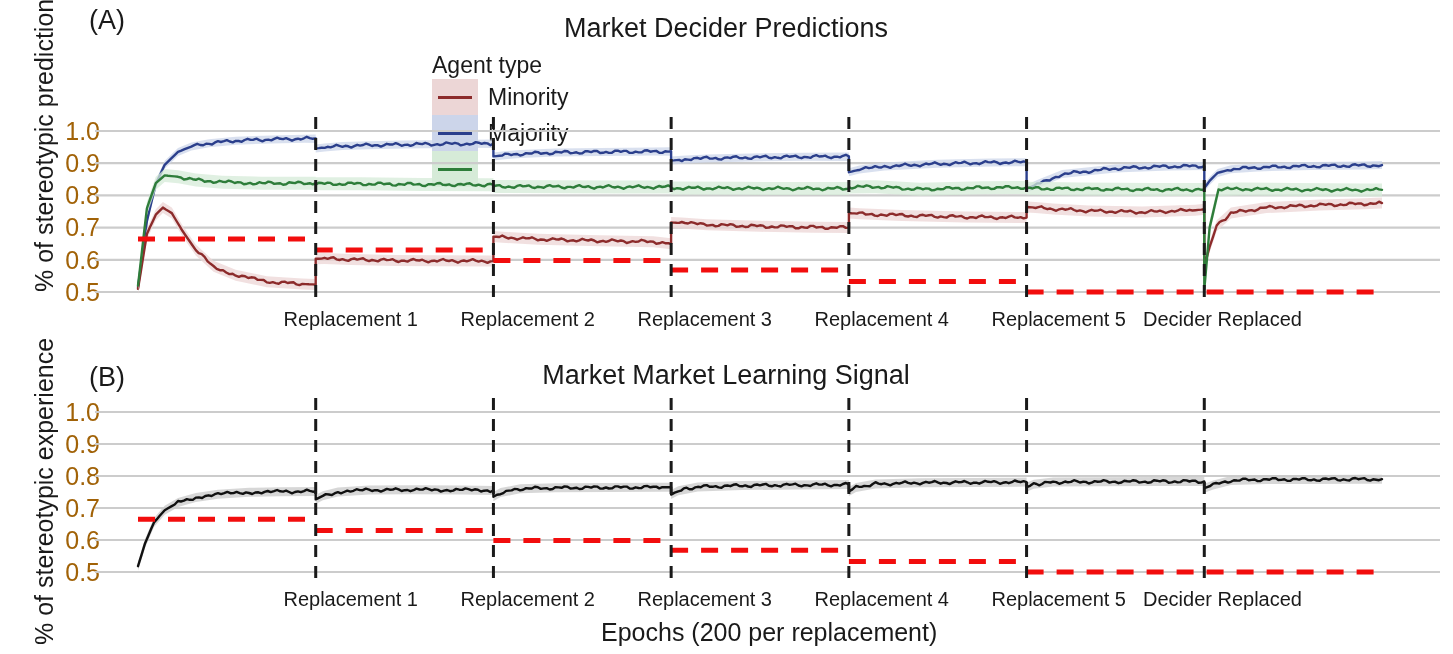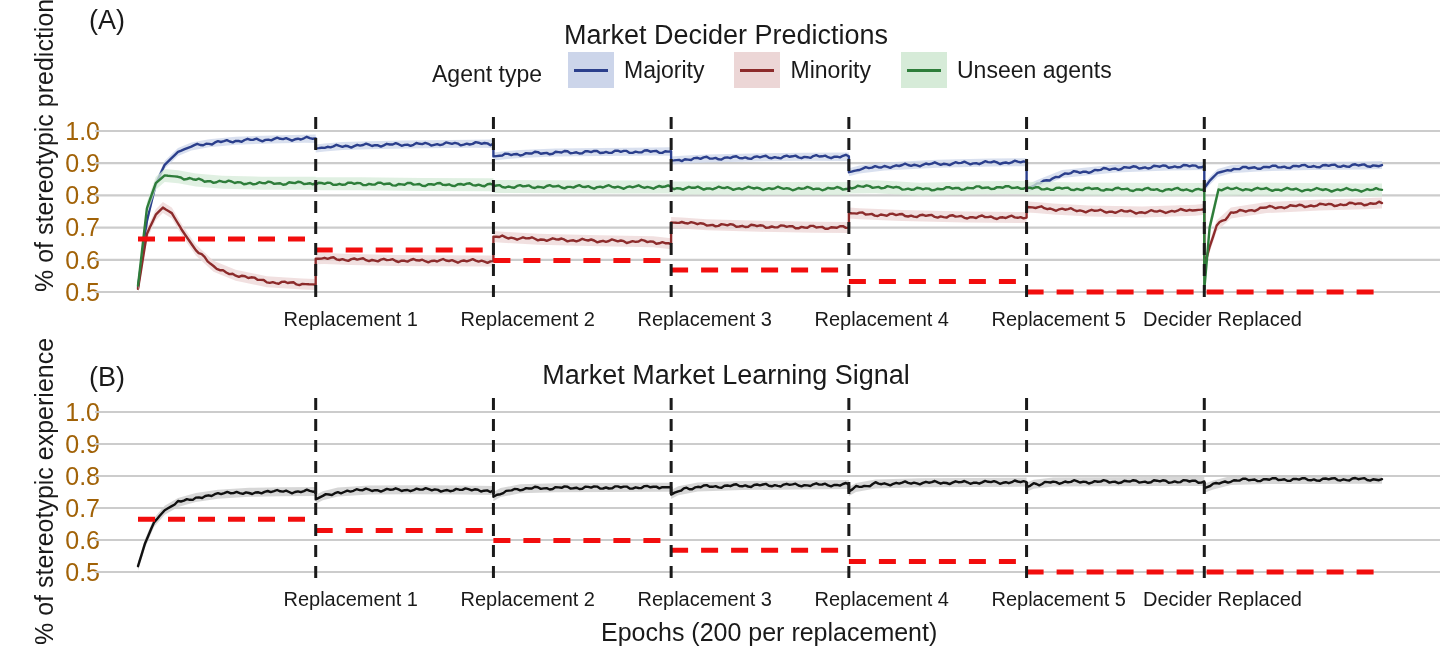--- a/index.html
+++ b/index.html
@@ -9,63 +9,62 @@
   .panel-letter{position:absolute;font-size:27px;color:#1a1a1a;letter-spacing:0px;}
   .panel-title{position:absolute;font-size:27px;color:#1a1a1a;text-align:center;white-space:nowrap;}
 
   .ylabel{position:absolute;font-size:25px;color:#1a1a1a;white-space:nowrap;
           transform-origin:0 0;transform:rotate(-90deg);}
   .xlabel{position:absolute;font-size:25px;color:#1a1a1a;white-space:nowrap;}
 
   .ytick{position:absolute;font-size:25px;color:#a16207;text-align:right;width:56px;}
   .xtick{position:absolute;font-size:20px;color:#1a1a1a;text-align:right;white-space:nowrap;}
 
-  .legend{position:absolute;display:flex;align-items:flex-end;gap:8px;}
+  .legend{position:absolute;display:flex;align-items:flex-start;gap:0px;flex-direction:column;}
   .legend-title{font-size:23px;color:#1a1a1a;margin-right:18px;white-space:nowrap;}
   .legend-entry{display:flex;align-items:center;margin-right:22px;}
   .legend-swatch{position:relative;width:46px;height:36px;display:inline-block;margin-right:10px;}
   .legend-swatch i{position:absolute;left:6px;right:6px;top:50%;height:3px;margin-top:-1.5px;display:block;}
   .legend-label{font-size:23px;color:#1a1a1a;white-space:nowrap;}
 
   svg{display:block;position:absolute;left:0;top:0;}
   .gridline{stroke:#cccccc;stroke-width:2.2;}
   .vline{stroke:#1a1a1a;stroke-width:3;stroke-dasharray:12 9;}
   .refline{stroke:#f20d0d;stroke-width:5;stroke-dasharray:17 13;fill:none;}
   .series{fill:none;stroke-width:2.4;stroke-linejoin:round;stroke-linecap:round;}
 </style>
 </head>
 <body>
 
 <div id="root">
 
   <div class="panel-letter" style="left:89px;top:5px;">(A)</div>
-  <div class="panel-title" style="left:436px;top:20px;width:580px;">Market Decider Predictions</div>
+  <div class="panel-title" style="left:436px;top:13px;width:580px;">Market Decider Predictions</div>
 
   <div class="legend" style="left:432px;top:52px;">
     <span class="legend-title">Agent type</span>
+
+    <span class="legend-entry">
+      <span class="legend-swatch" style="background:#ecd6d6;">
+          <i style="background:#8c2b2b;"></i>
+        </span>
+      <span class="legend-label">Minority</span>
+    </span>
 
     <span class="legend-entry">
       <span class="legend-swatch" style="background:#ccd5ea;">
           <i style="background:#2b3f8c;"></i>
         </span>
       <span class="legend-label">Majority</span>
     </span>
 
     <span class="legend-entry">
-      <span class="legend-swatch" style="background:#ecd6d6;">
-          <i style="background:#8c2b2b;"></i>
-        </span>
-      <span class="legend-label">Minority</span>
-    </span>
-
-    <span class="legend-entry">
       <span class="legend-swatch" style="background:#d6ebd8;">
           <i style="background:#2e7d3a;"></i>
         </span>
-      <span class="legend-label">Unseen agents</span>
     </span>
   </div>
 
   <div class="ylabel" style="left:30px;top:292px;">% of stereotypic predictions</div>
   <div class="ylabel" style="left:30px;top:645px;">% of stereotypic experience</div>
 
   <div class="ytick" style="left:44px;top:117px;">1.0</div>
   <div class="ytick" style="left:44px;top:149px;">0.9</div>
   <div class="ytick" style="left:44px;top:181px;">0.8</div>
   <div class="ytick" style="left:44px;top:213px;">0.7</div>

